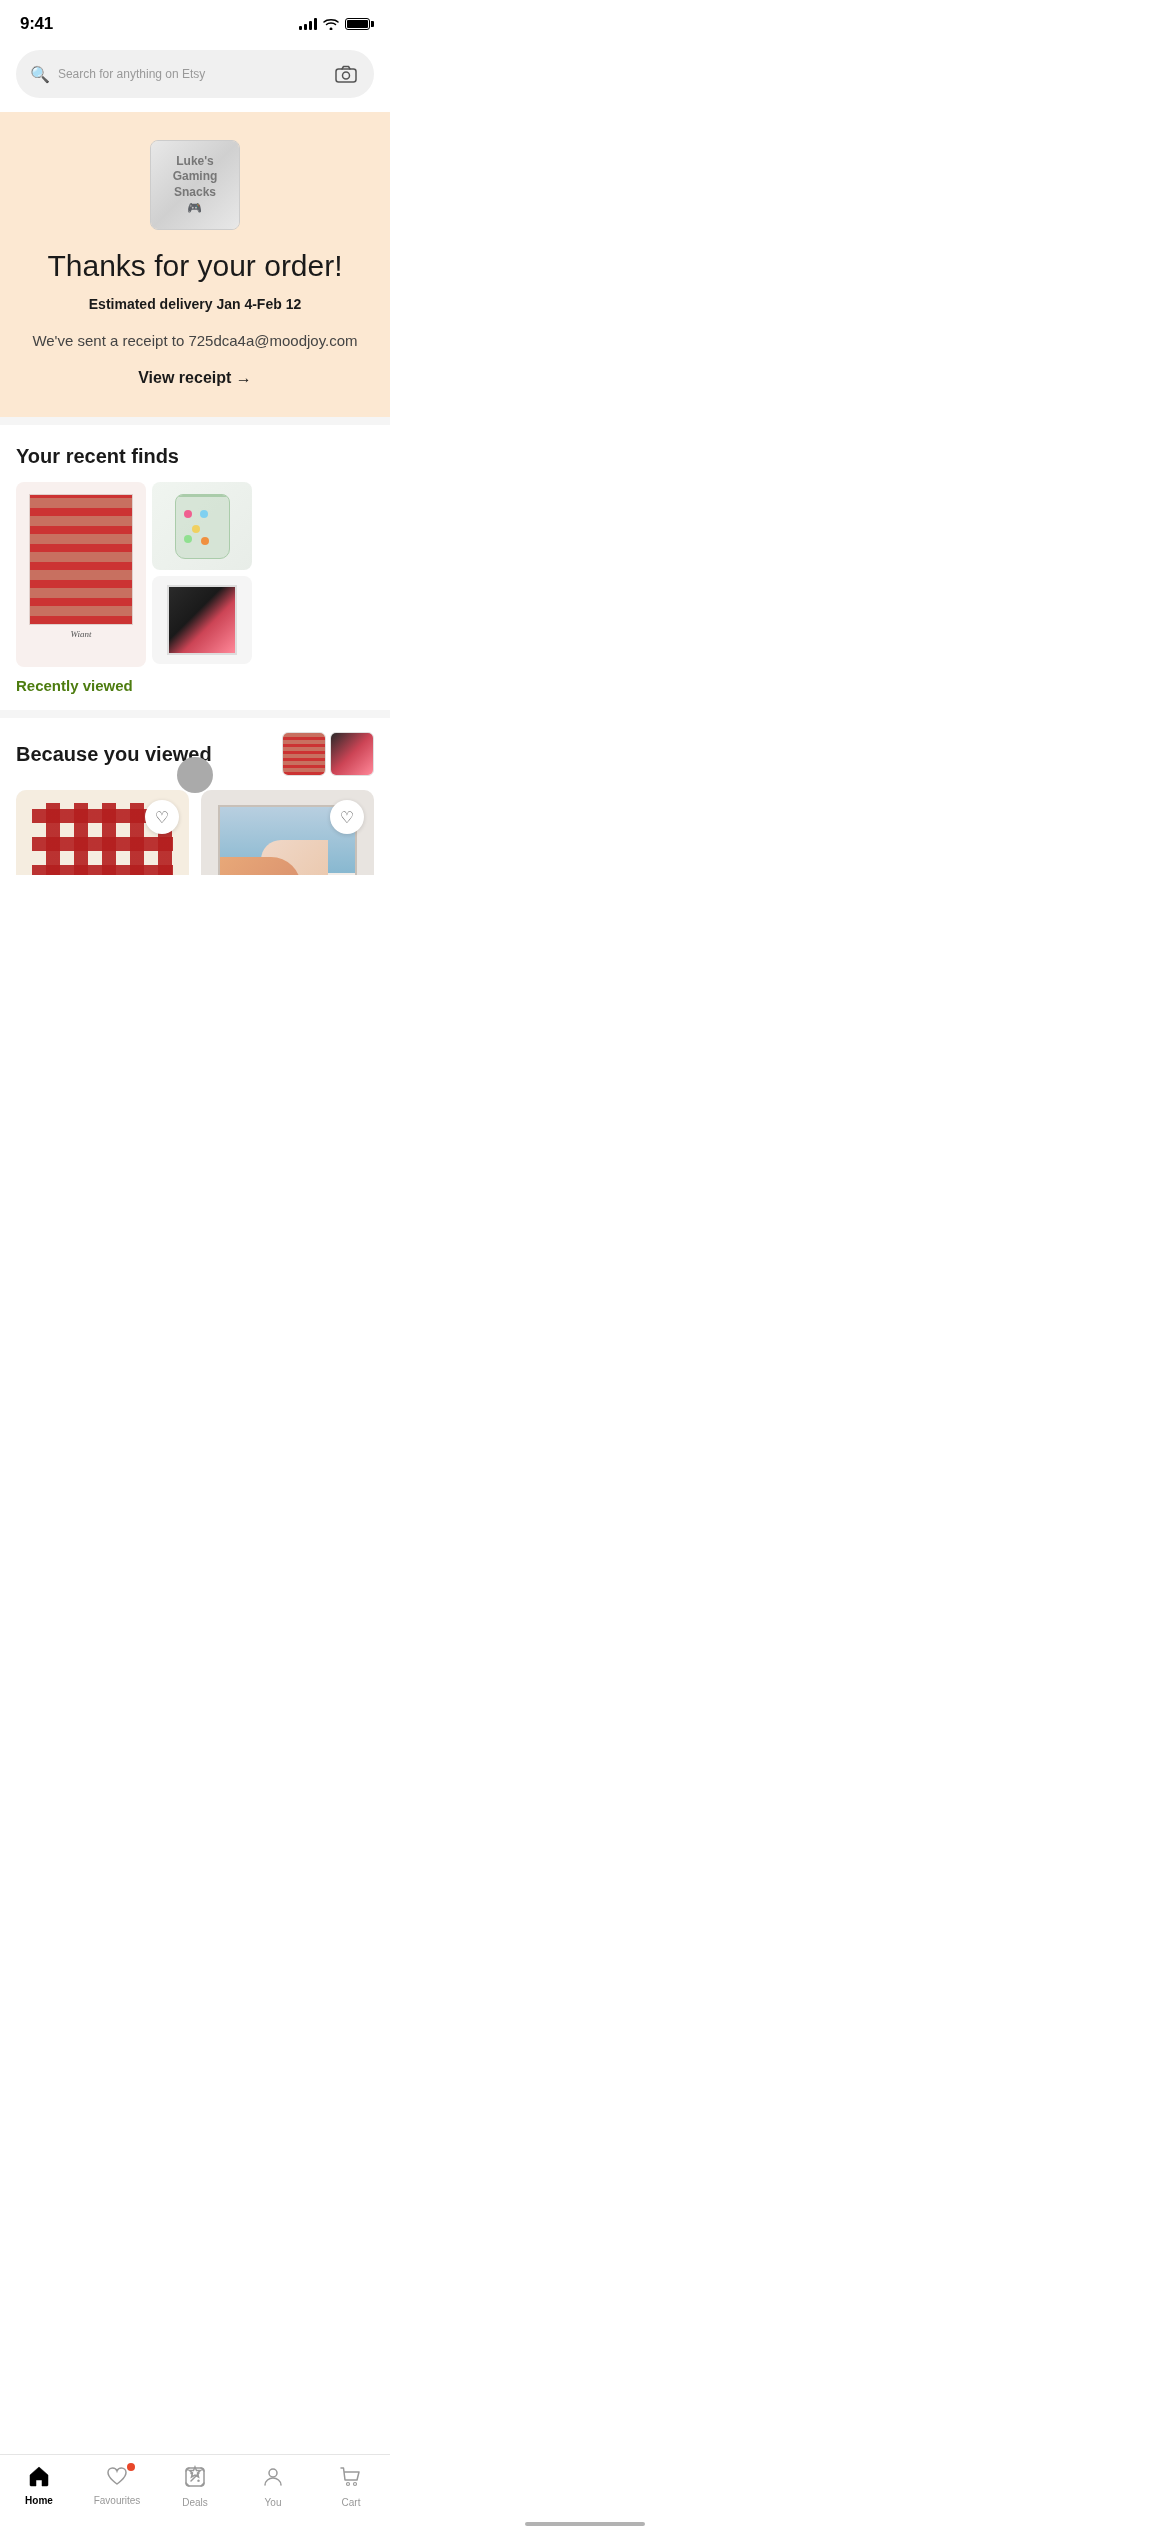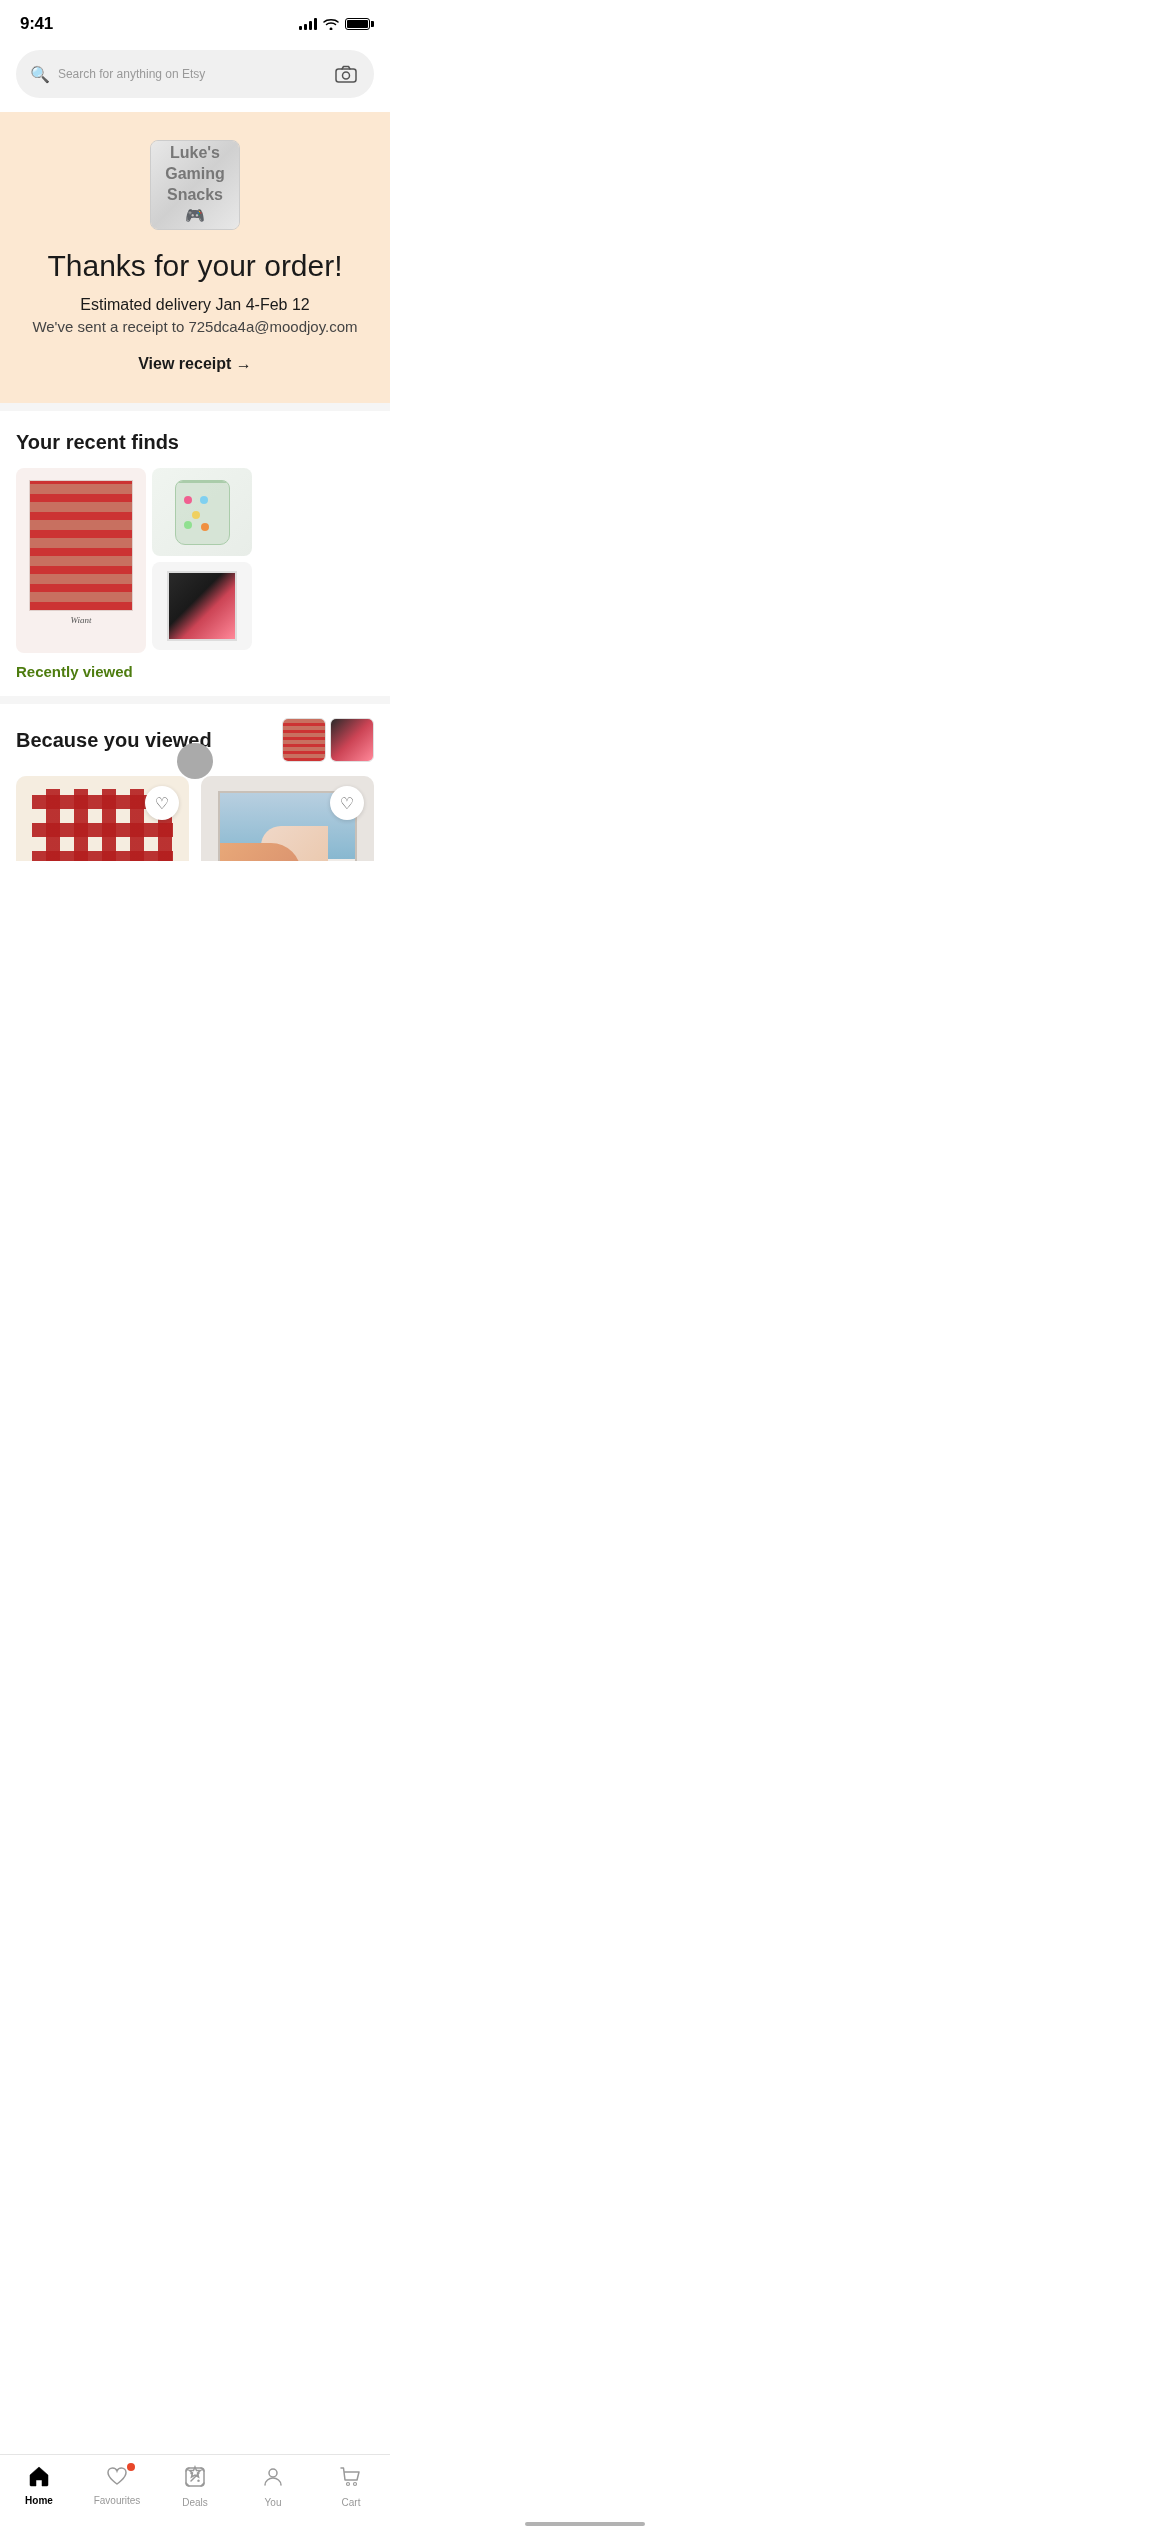--- a/index.html
+++ b/index.html
@@ -116,39 +116,39 @@
       justify-content: center;
       border: 1px solid #ccc;
     }
     .product-img-placeholder {
       width: 100%;
       height: 100%;
       background: linear-gradient(135deg, #e8e8e8 0%, #d0d0d0 50%, #e8e8e8 100%);
       display: flex;
       align-items: center;
       justify-content: center;
-      font-size: 16px;
+      font-size: 12px;
       color: #777;
       text-align: center;
       padding: 16px;
       font-weight: 600;
       line-height: 1.3;
     }
     .order-title {
       font-size: 30px;
       font-weight: 400;
       color: #1a1a1a;
       margin-bottom: 12px;
       line-height: 1.2;
     }
     .order-delivery {
-      font-size: 16px;
-      font-weight: 400;
+      font-size: 14px;
+      font-weight: 700;
       color: #1a1a1a;
-      margin-bottom: 4px;
+      margin-bottom: 20px;
     }
     .order-receipt-text {
       font-size: 15px;
       color: #444;
       margin-bottom: 20px;
     }
     .view-receipt-btn {
       font-size: 16px;
       font-weight: 600;
       color: #1a1a1a;

